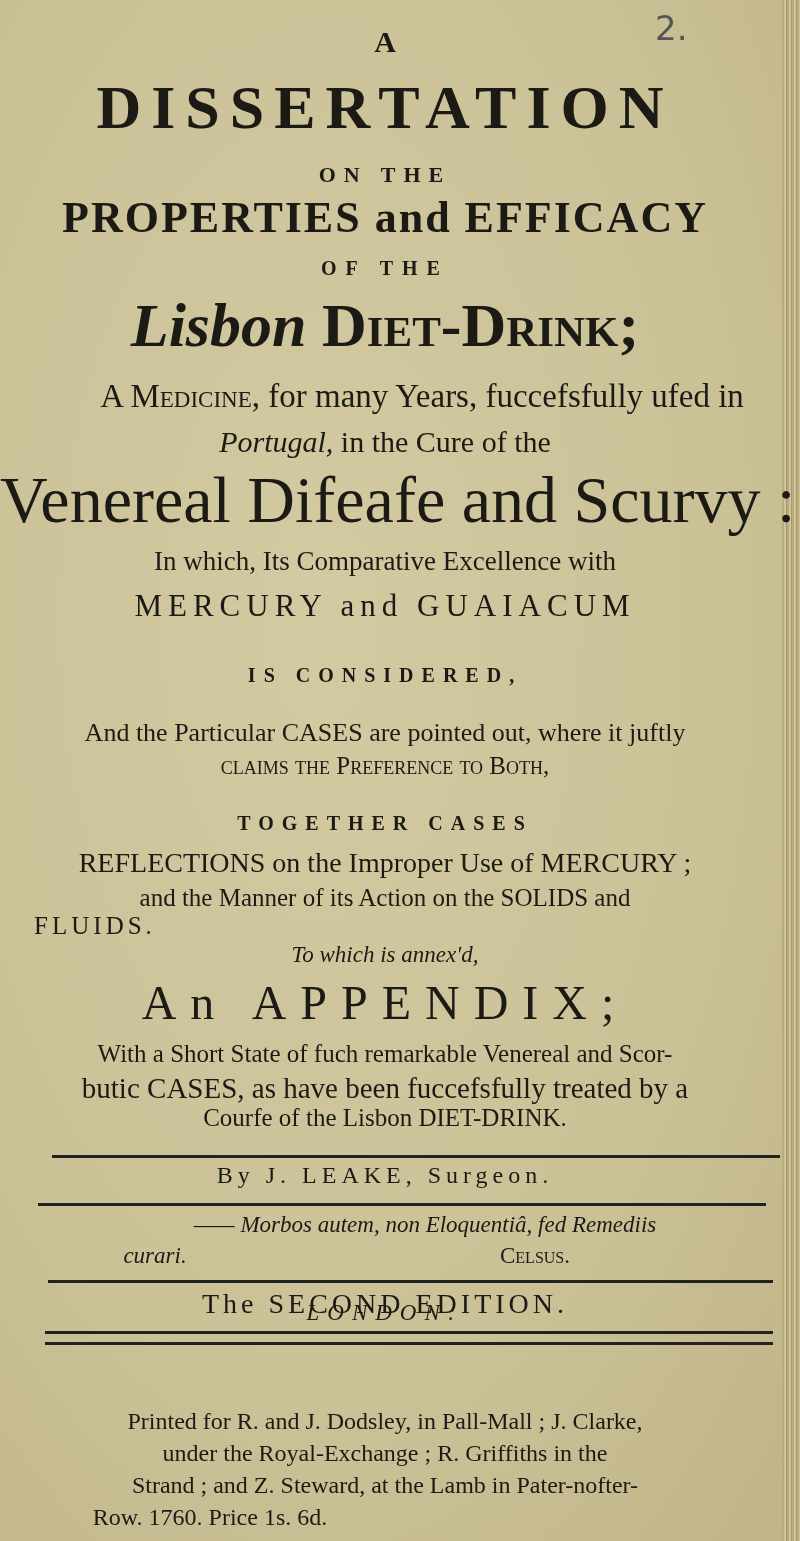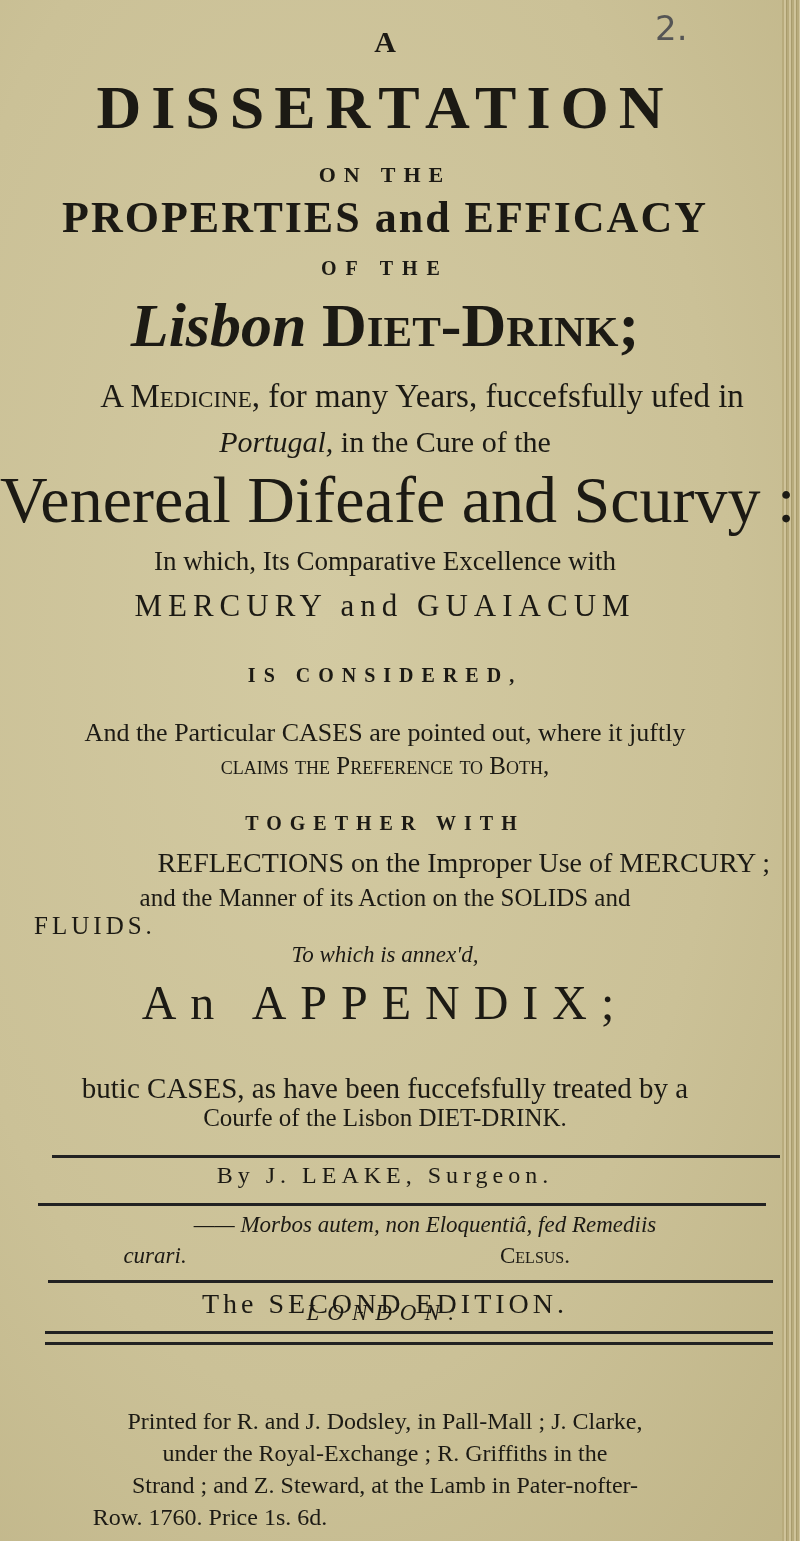--- a/index.html
+++ b/index.html
@@ -48,27 +48,28 @@
     <span class="it">Portugal,</span>
     <span>in the Cure of the</span>
   </div>
   <div class="line" style="top:462px;font-size:66px;">Venereal Difeafe and Scurvy :</div>
   <div class="line" style="top:546px;font-size:27px;">In which, Its Comparative Excellence with</div>
   <div class="line" style="top:588px;font-size:31px;letter-spacing:6px;">MERCURY and GUAIACUM</div>
   <div class="line" style="top:664px;font-size:20px;font-weight:bold;letter-spacing:8px;">IS CONSIDERED,</div>
   <div class="line" style="top:718px;font-size:26px;">And the Particular CASES are pointed out, where it juftly</div>
   <div class="line sc" style="top:752px;font-size:25px;">claims the Preference to Both,</div>
 
-  <div class="line" style="top:812px;font-size:20px;font-weight:bold;letter-spacing:8px;">TOGETHER WITH</div>
-  <div class="line" style="top:847px;font-size:28px;text-align:right;">REFLECTIONS on the Improper Use of MERCURY ;</div>
+  <div class="line" style="top:812px;font-size:20px;font-weight:bold;letter-spacing:8px;">TOGETHER CASES</div>
+  <div class="line" style="top:847px;font-size:28px;">REFLECTIONS on the Improper Use of MERCURY ;</div>
   <div class="line" style="top:884px;font-size:25px;">and the Manner of its Action on the SOLIDS and</div>
   <div class="line" style="top:912px;left:-290px;font-size:25px;letter-spacing:4px;">FLUIDS.</div>
   <div class="line it" style="top:942px;font-size:23px;">To which is annex'd,</div>
 
   <div class="line" style="top:975px;font-size:48px;letter-spacing:14px;">An APPENDIX;</div>
+  <div class="line" style="top:1040px;font-size:25px;">With a Short State of fuch remarkable Venereal and Scor-</div>
   <div class="line" style="top:1072px;font-size:29px;">butic CASES, as have been fuccefsfully treated by a</div>
   <div class="line" style="top:1104px;font-size:25px;">Courfe of the Lisbon DIET-DRINK.</div>
 
   <div class="rule" style="top:1155px;left:52px;width:728px;"></div>
   <div class="line" style="top:1162px;font-size:24px;letter-spacing:5px;">By J. LEAKE, Surgeon.</div>
   <div class="rule" style="top:1203px;left:38px;width:728px;"></div>
 
   <div class="line it" style="top:1212px;left:40px;font-size:23px;">—— Morbos autem, non Eloquentiâ, fed Remediis</div>
   <div class="line it" style="top:1243px;left:-230px;font-size:23px;">curari.</div>
   <div class="line sc" style="top:1243px;left:150px;font-size:23px;">Celsus.</div>

